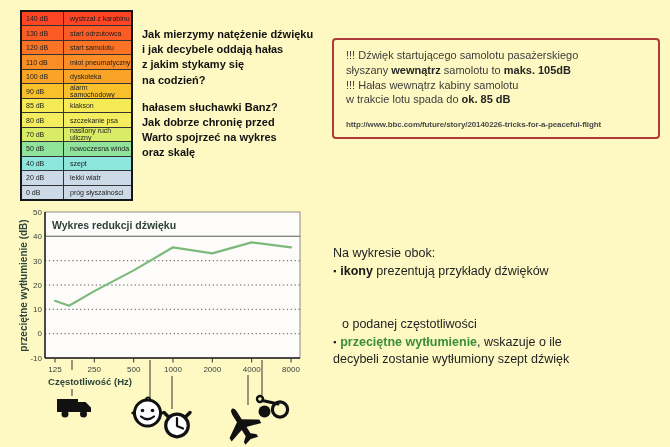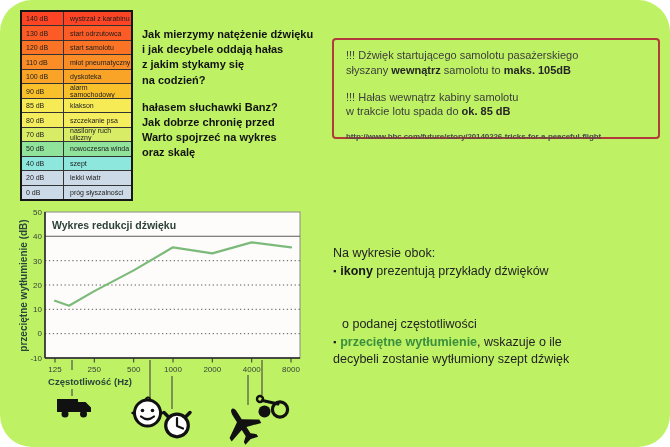--- a/index.html
+++ b/index.html
@@ -1,37 +1,37 @@
 <!DOCTYPE html>
 <html><head>
 <meta charset="utf-8">
 <style>
   html,body { margin:0; padding:0; background:#ffffff; }
-  .stage { position:relative; width:670px; height:447px; background:#bef264; overflow:hidden;
-           font-family:"Liberation Sans", sans-serif;border-radius:32px; }
+  .stage { position:relative; width:670px; height:447px; background:#fef9c3; overflow:hidden;
+           font-family:"Liberation Sans", sans-serif; }
 
   
   .db-table { position:absolute; left:20px; top:10px; width:113px; height:191px;
               border:2px solid #161616; box-sizing:border-box; display:flex; flex-direction:column; }
   .db-row { flex:1; display:flex; border-top:1px solid #333; min-height:0; }
   .db-row:first-child { border-top:none; }
   .db-val { width:37px; border-right:1px solid #333; display:flex; align-items:center;
             padding-left:4px; font-size:7px; color:#1d1d1d; }
   .db-lbl { flex:1; display:flex; align-items:center; padding-left:6px; font-size:7px; color:#1d1d1d; }
 
   
   .intro { position:absolute; left:142px; top:27px; width:195px; font-size:11px; font-weight:bold;
            color:#121212; line-height:15.2px; }
   .intro .para2 { margin-top:12px; }
 
   
   .alert-box { position:absolute; left:332px; top:38px; width:328px; height:101px; box-sizing:border-box;
                border:2.5px solid #b23a3a; border-radius:4px; padding:8px 12px 0 12px;
                font-size:11px; color:#3c3c3c; line-height:14.8px; }
-  .alert-box .para2 { margin-top:12px; }
+  .alert-box .para2 { margin-top:0; }
   .alert-box b { color:#262626; }
   .alert-url { margin-top:11px; font-size:8px; font-weight:bold; color:#4a4a4a; letter-spacing:-0.1px; }
 
   
   .chart { position:absolute; left:14px; top:209px; width:301px; height:238px; }
   .y-axis-label { position:absolute; left:-71px; top:71px; width:160px; text-align:center;
                   transform:rotate(-90deg); font-size:10px; font-weight:bold; color:#2b443c; }
   .chart svg { position:absolute; left:16px; top:0; }
   svg text { font-family:"Liberation Sans", sans-serif; }
   .tick-label { font-size:8px; fill:#35403c; }

